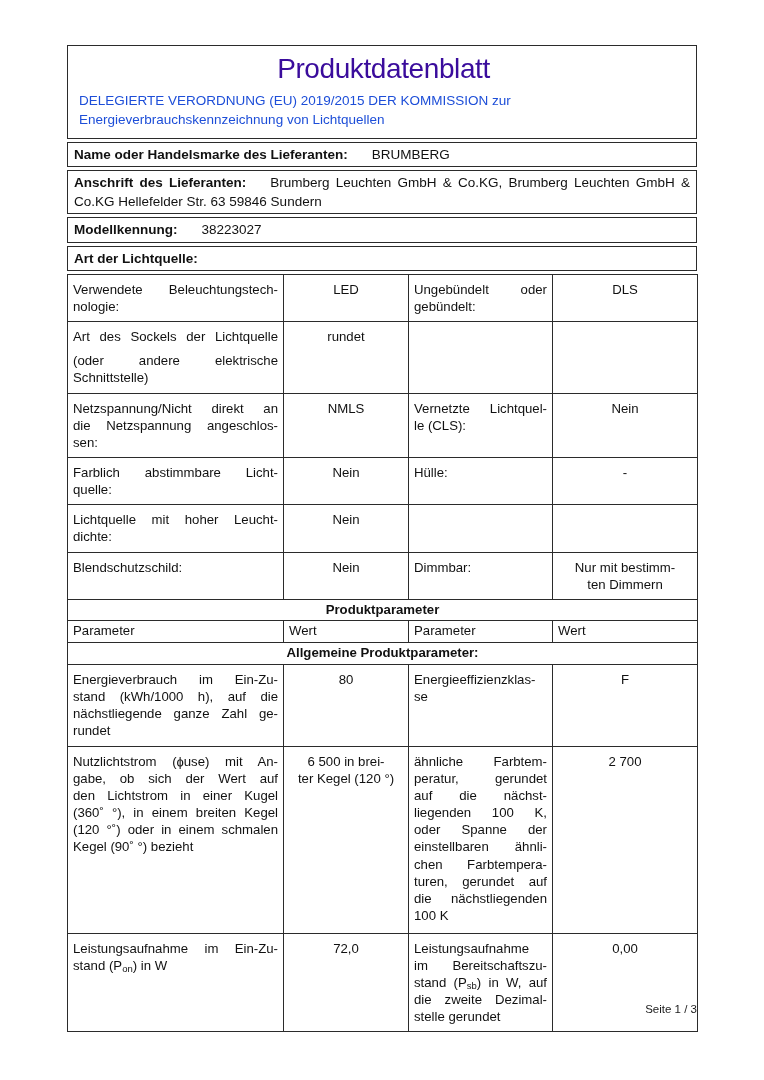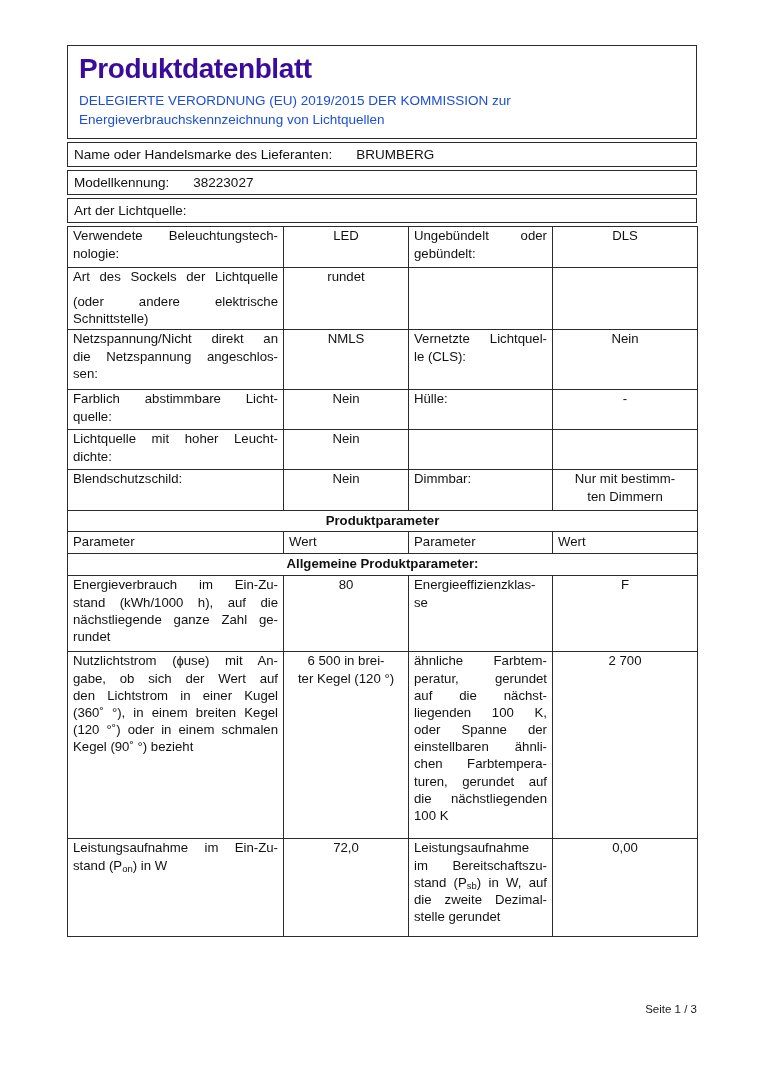--- a/index.html
+++ b/index.html
@@ -2,28 +2,28 @@
 <html><head>
 <meta charset="utf-8">
 <style>
   html,body{margin:0;padding:0;background:#ffffff;}
   body{font-family:"Liberation Sans","DejaVu Sans",sans-serif;color:#111;}
   .page{position:relative;width:764px;height:1080px;background:#fff;overflow:hidden;}
   .content{position:absolute;left:67px;top:45px;width:630px;}
 
   .box{border:1.5px solid #2b2b2b;margin-bottom:3px;padding:2px 6px;font-size:13.5px;line-height:1.42;box-sizing:border-box;}
   .title-box{padding:7px 8px 8px 11px;}
-  .doc-title{margin:0 0 7px 0;font-size:28px;font-weight:bold;letter-spacing:-0.4px;line-height:1.15;}
+  .doc-title{margin:0 0 7px 0;font-size:28px;font-weight:normal;letter-spacing:-0.4px;line-height:1.15;text-align:center;}
   .subtitle{white-space:pre-line;font-size:13.5px;line-height:1.4;color:#1d4ed8;}
-  .b{font-weight:normal;}
+  .b{font-weight:bold;}
   .iv{margin-left:24px;}
   .just{text-align:justify;}
 
   table.ptable{border-collapse:collapse;width:630px;table-layout:fixed;font-size:13.2px;line-height:1.3;}
-  .ptable td{border:1.5px solid #2b2b2b;vertical-align:top;padding:0 5px;overflow:hidden;}
+  .ptable td{border:1.5px solid #2b2b2b;vertical-align:top;padding:6px 5px;overflow:hidden;}
   td.val{text-align:center;white-space:pre-line;}
   .jline{text-align:justify;text-align-last:justify;-moz-text-align-last:justify;}
   .gapline{height:7px;}
   tr.sechdr td{text-align:center;font-weight:bold;padding:1px 5px;}
   tr.colhdr td{padding:1px 5px;}
   sub{font-size:0.72em;vertical-align:-0.25em;line-height:0;}
 
   .footer{position:absolute;right:67px;top:1003px;font-size:11.5px;color:#1a1a1a;}
 </style>
 </head>
@@ -35,20 +35,23 @@
     <div class="box title-box">
       <h1 class="doc-title" style="color: rgb(58, 12, 156);">Produktdatenblatt</h1>
       <div class="subtitle">DELEGIERTE VERORDNUNG (EU) 2019/2015 DER KOMMISSION zur
 Energieverbrauchskennzeichnung von Lichtquellen</div>
     </div>
 
     <div class="box">
       <span class="b">Name oder Handelsmarke des Lieferanten:</span><span class="iv">BRUMBERG</span>
     </div>
 
+    <div class="box just">
+      <span class="b">Anschrift des Lieferanten:</span><span class="iv">Brumberg Leuchten GmbH &amp; Co.KG, Brumberg Leuchten GmbH &amp; Co.KG Hellefelder Str. 63 59846 Sundern</span>
+    </div>
 
     <div class="box">
       <span class="b">Modellkennung:</span><span class="iv">38223027</span>
     </div>
 
     <div class="box">
       <span class="b">Art der Lichtquelle:</span><span class="iv"></span>
     </div>
 
     <table class="ptable">

